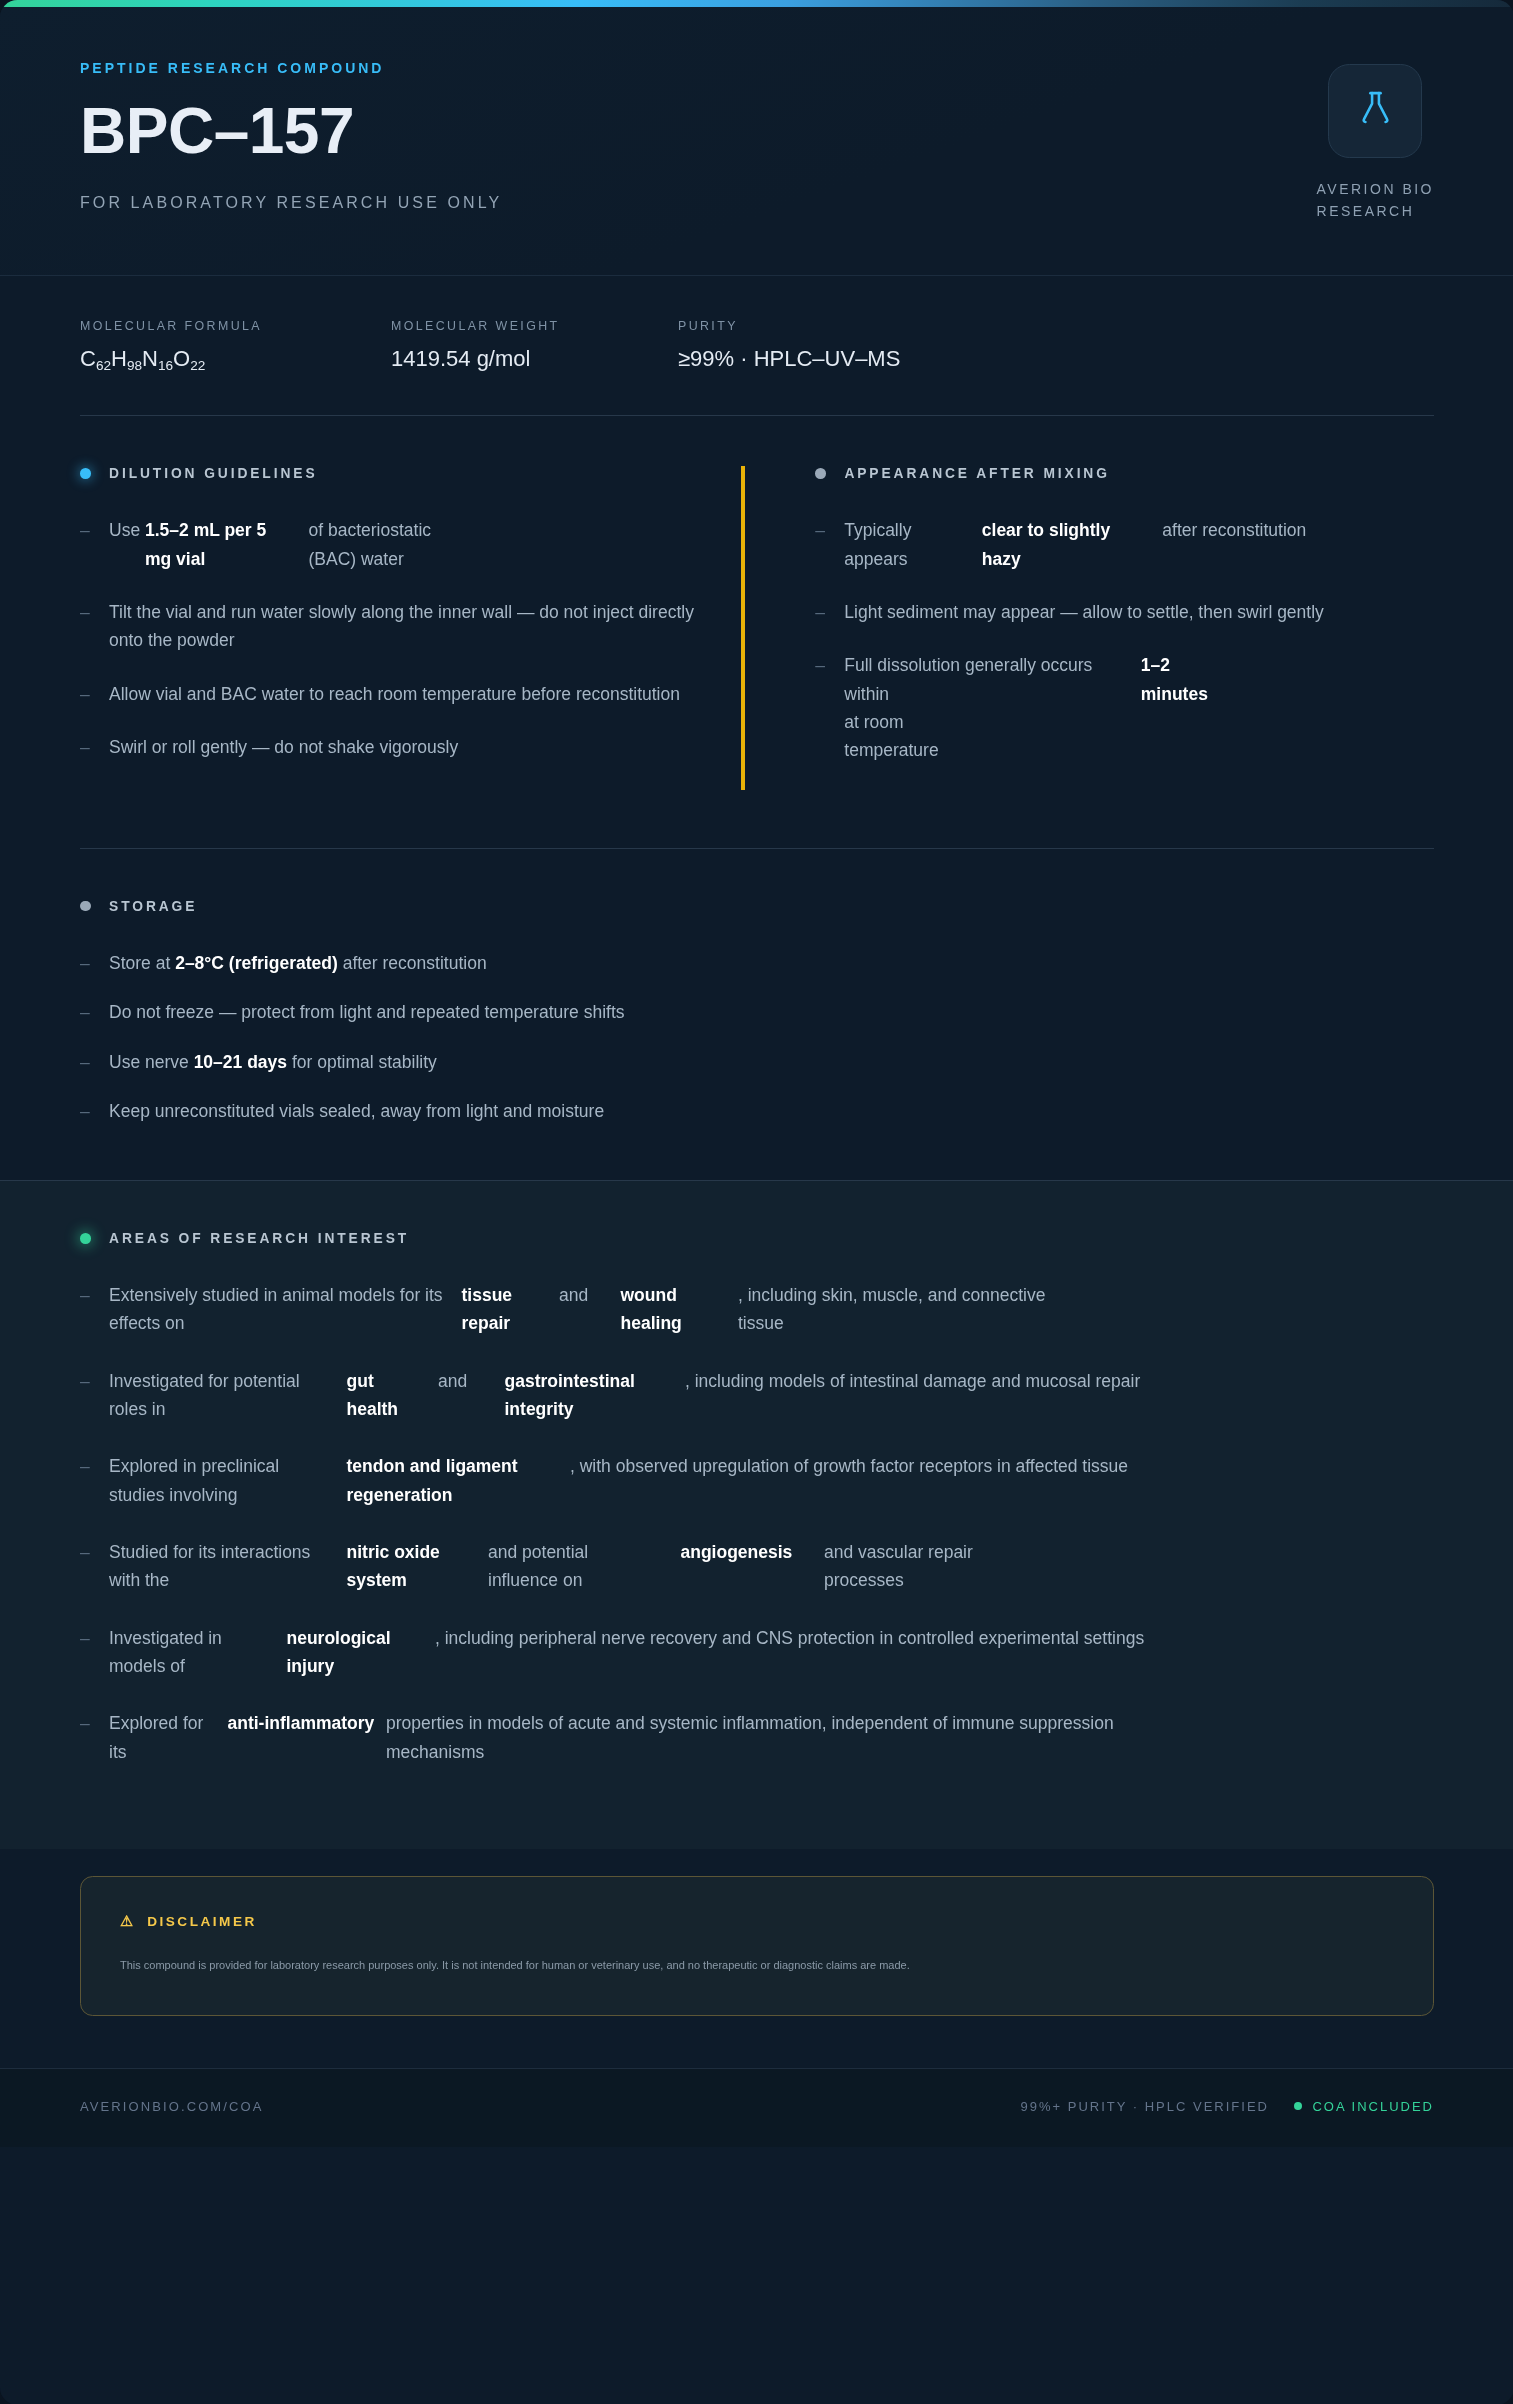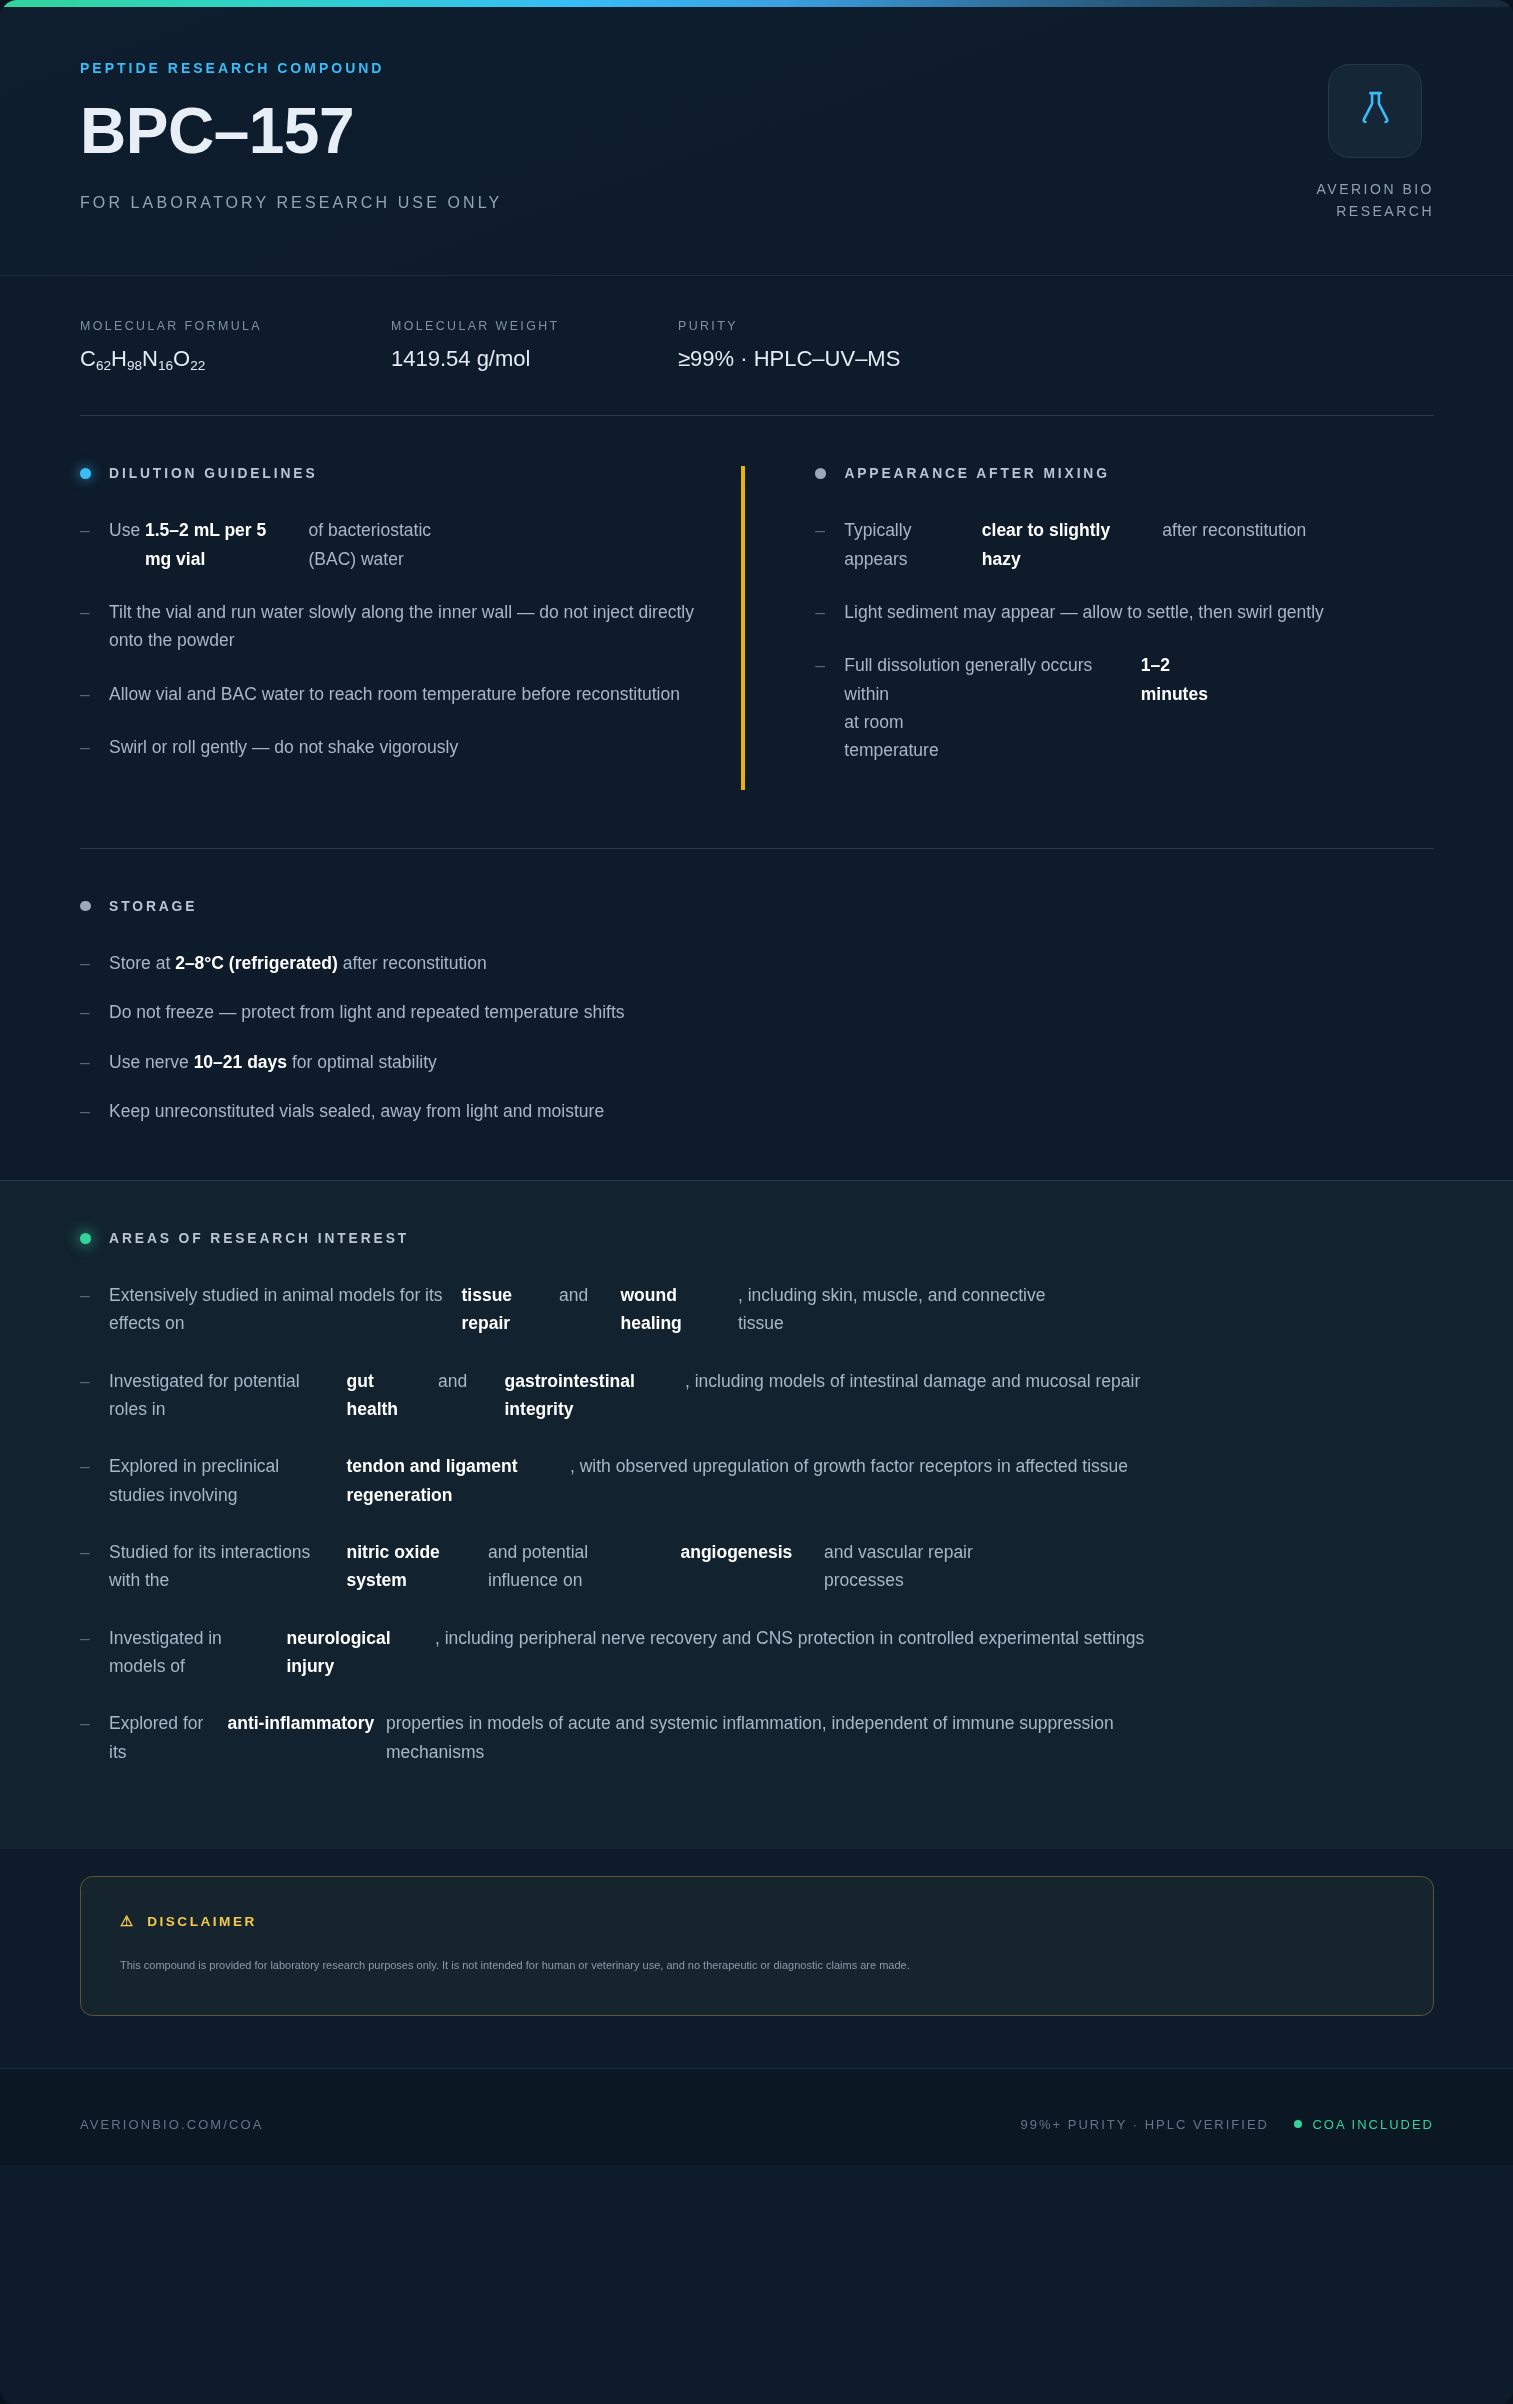--- a/index.html
+++ b/index.html
@@ -49,21 +49,21 @@
     margin-top: 22px;
     line-height: 1.05;
   }
   .subtitle {
     margin-top: 29px;
     font-size: 16px;
     letter-spacing: 3.1px;
     color: #93a4b5;
     text-transform: uppercase;
   }
-  .brand { text-align: right; padding-top: 3.9px; }
+  .brand { text-align: left; padding-top: 3.9px; }
   .brand-badge {
     width: 94px; height: 94px;
     border-radius: 21.3px;
     background: #152637;
     border: 1px solid #24394d;
     display: flex; align-items: center; justify-content: center;
     margin: 0 auto;
   }
   .brand-name {
     margin-top: 21.3px;
@@ -155,21 +155,21 @@
     font-size: 13.6px; letter-spacing: 2.5px; color: #f5c84a;
     font-weight: 700; text-transform: uppercase; margin-bottom: 27px;
   }
   .warn-icon { margin-right: 11.6px; font-size: 14.6px; line-height: 1; }
   .disc-body { font-size: 11px; line-height: 1.78; color: #8b9aa8; max-width: 1213px; }
 
   
   .footer {
     margin-top: 52px;
     border-top: 1px solid #1d2d3d;
-    padding: 48px 80px 33px 80px;
+    padding: 30px 80px 33px 80px;
     display: flex; justify-content: space-between; align-items: center;
     background: #0b1823;
   }
   .foot-left { font-size: 13px; letter-spacing: 2.1px; color: #64748b; text-transform: uppercase; }
   .foot-right { display: flex; align-items: center; }
   .foot-purity { font-size: 13px; letter-spacing: 2px; color: #64748b; text-transform: uppercase; }
   .foot-coa { font-size: 13px; letter-spacing: 2px; color: #34d399; text-transform: uppercase; margin-left: 25px; display: flex; align-items: center; }
   .coa-dot { width: 7.8px; height: 7.8px; border-radius: 50%; background: #34d399; margin-right: 10.7px; }
 </style>
 </head>

